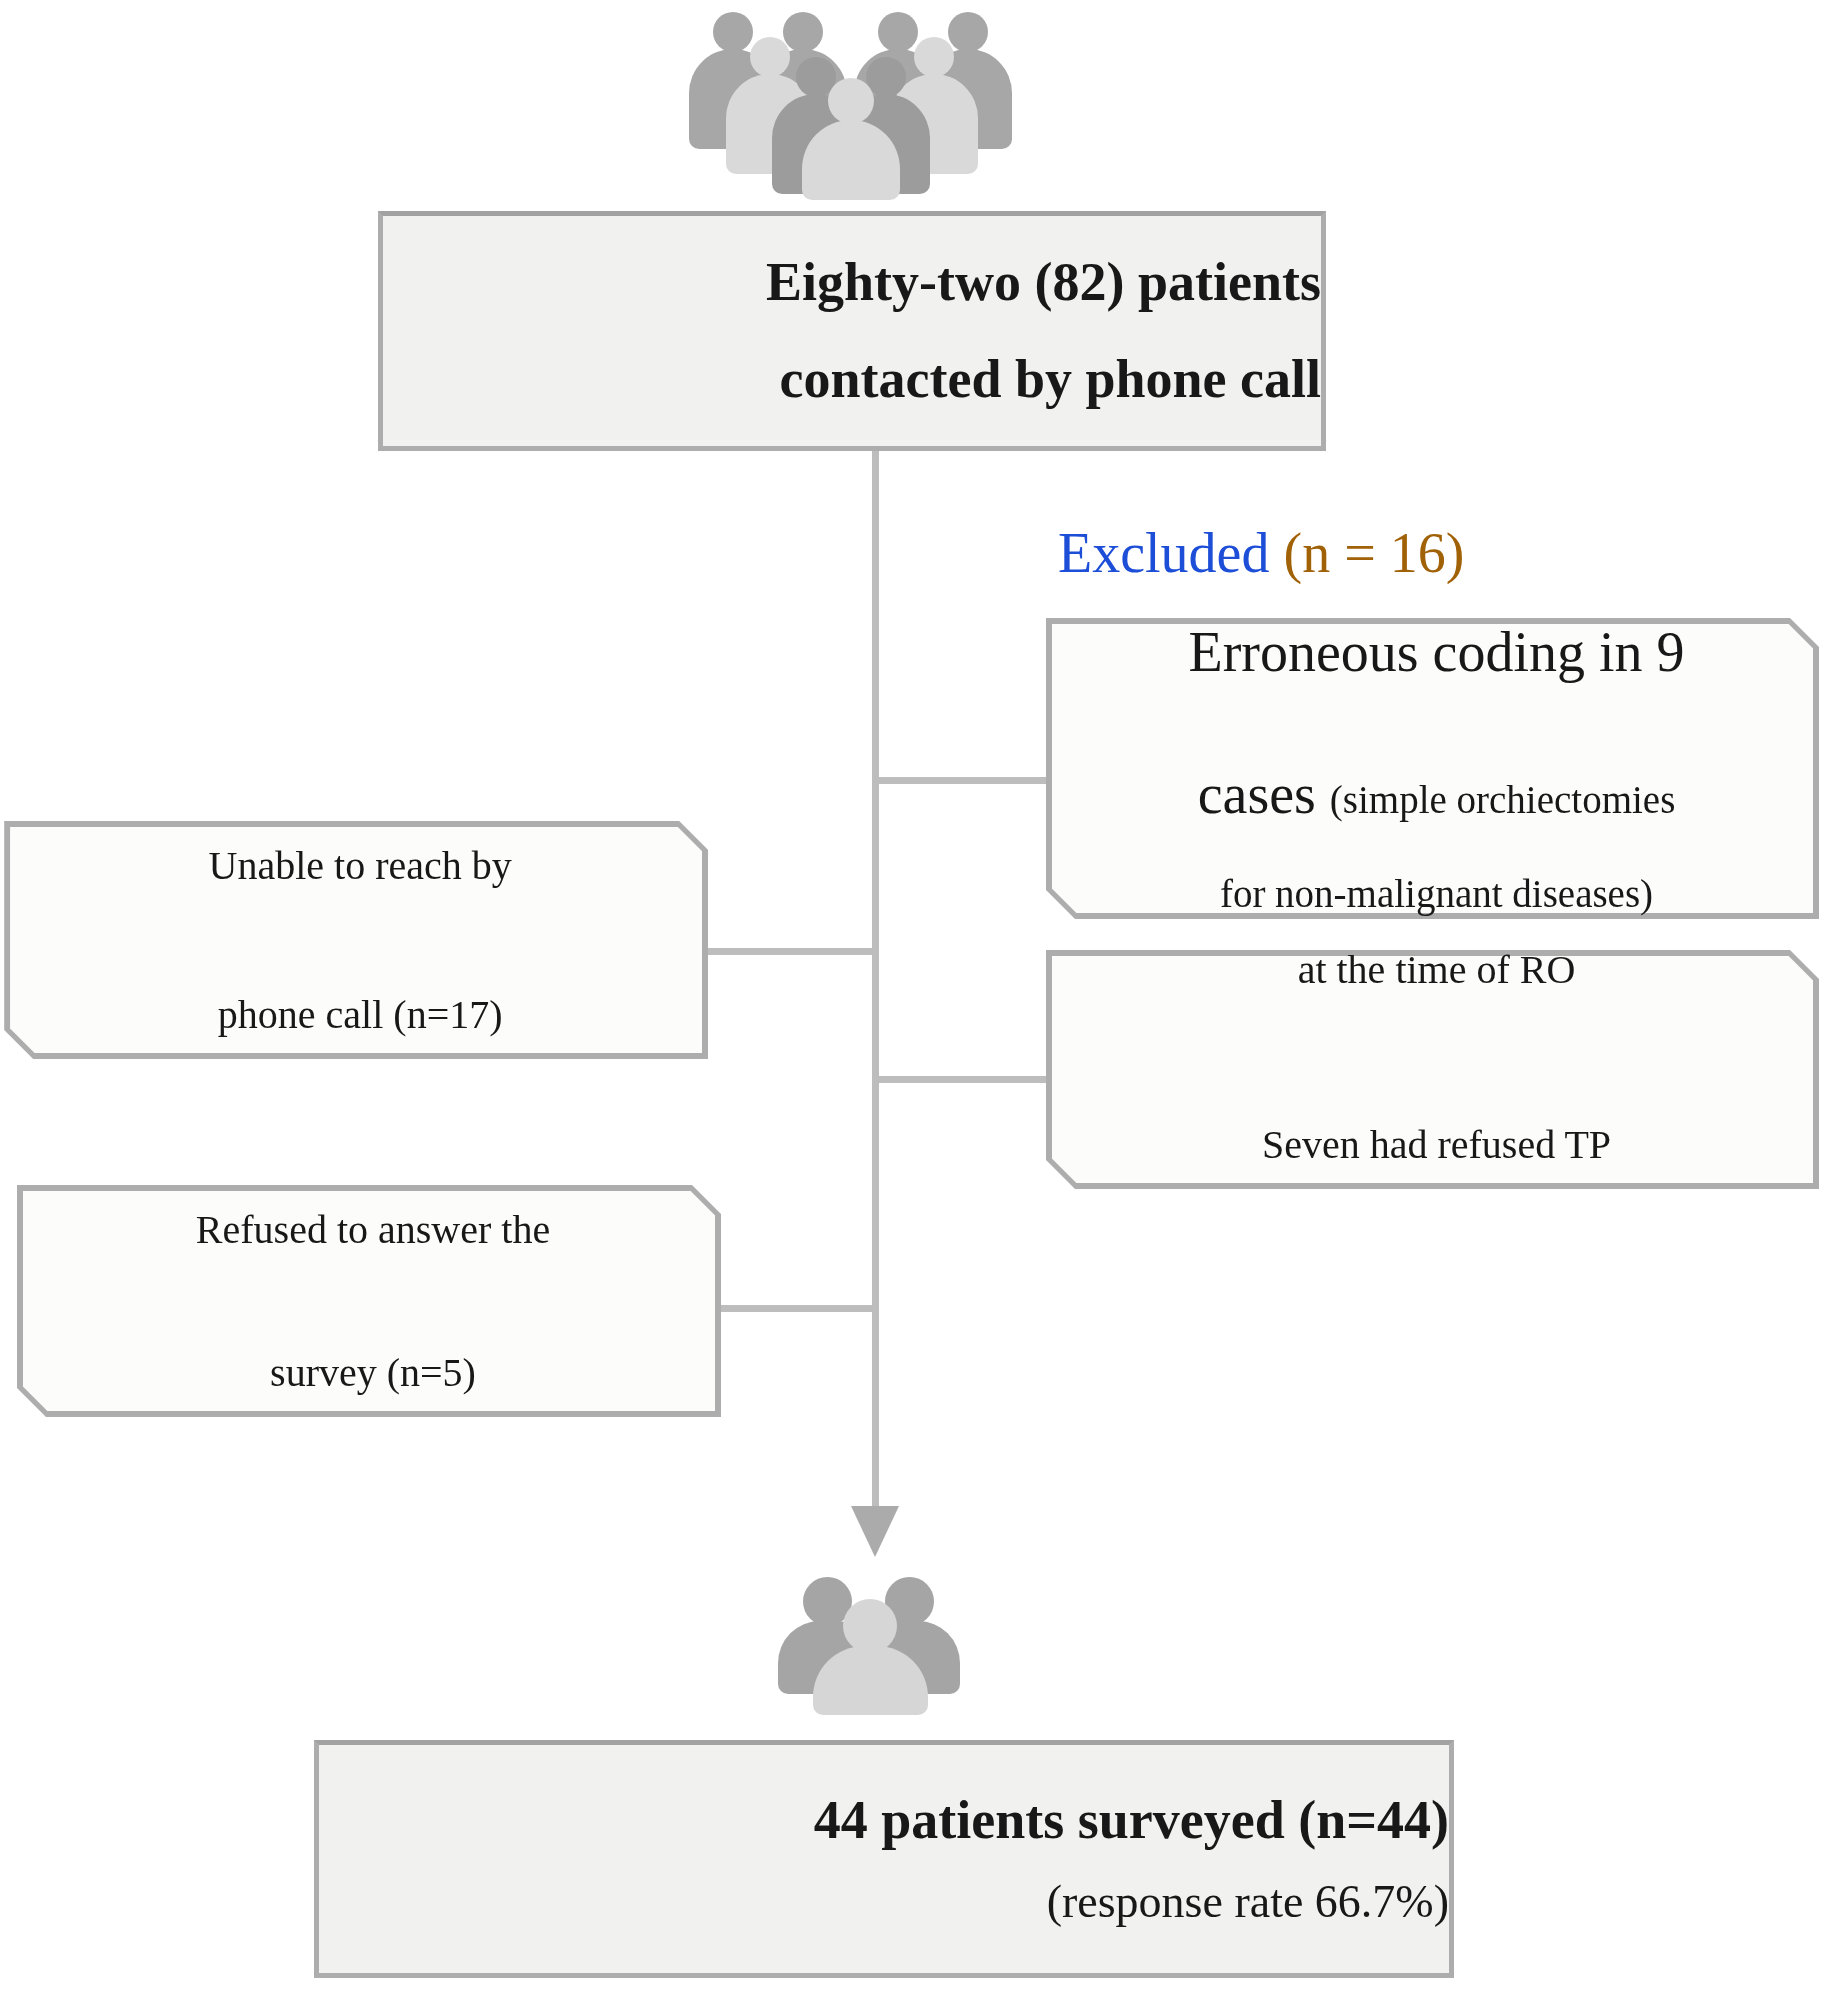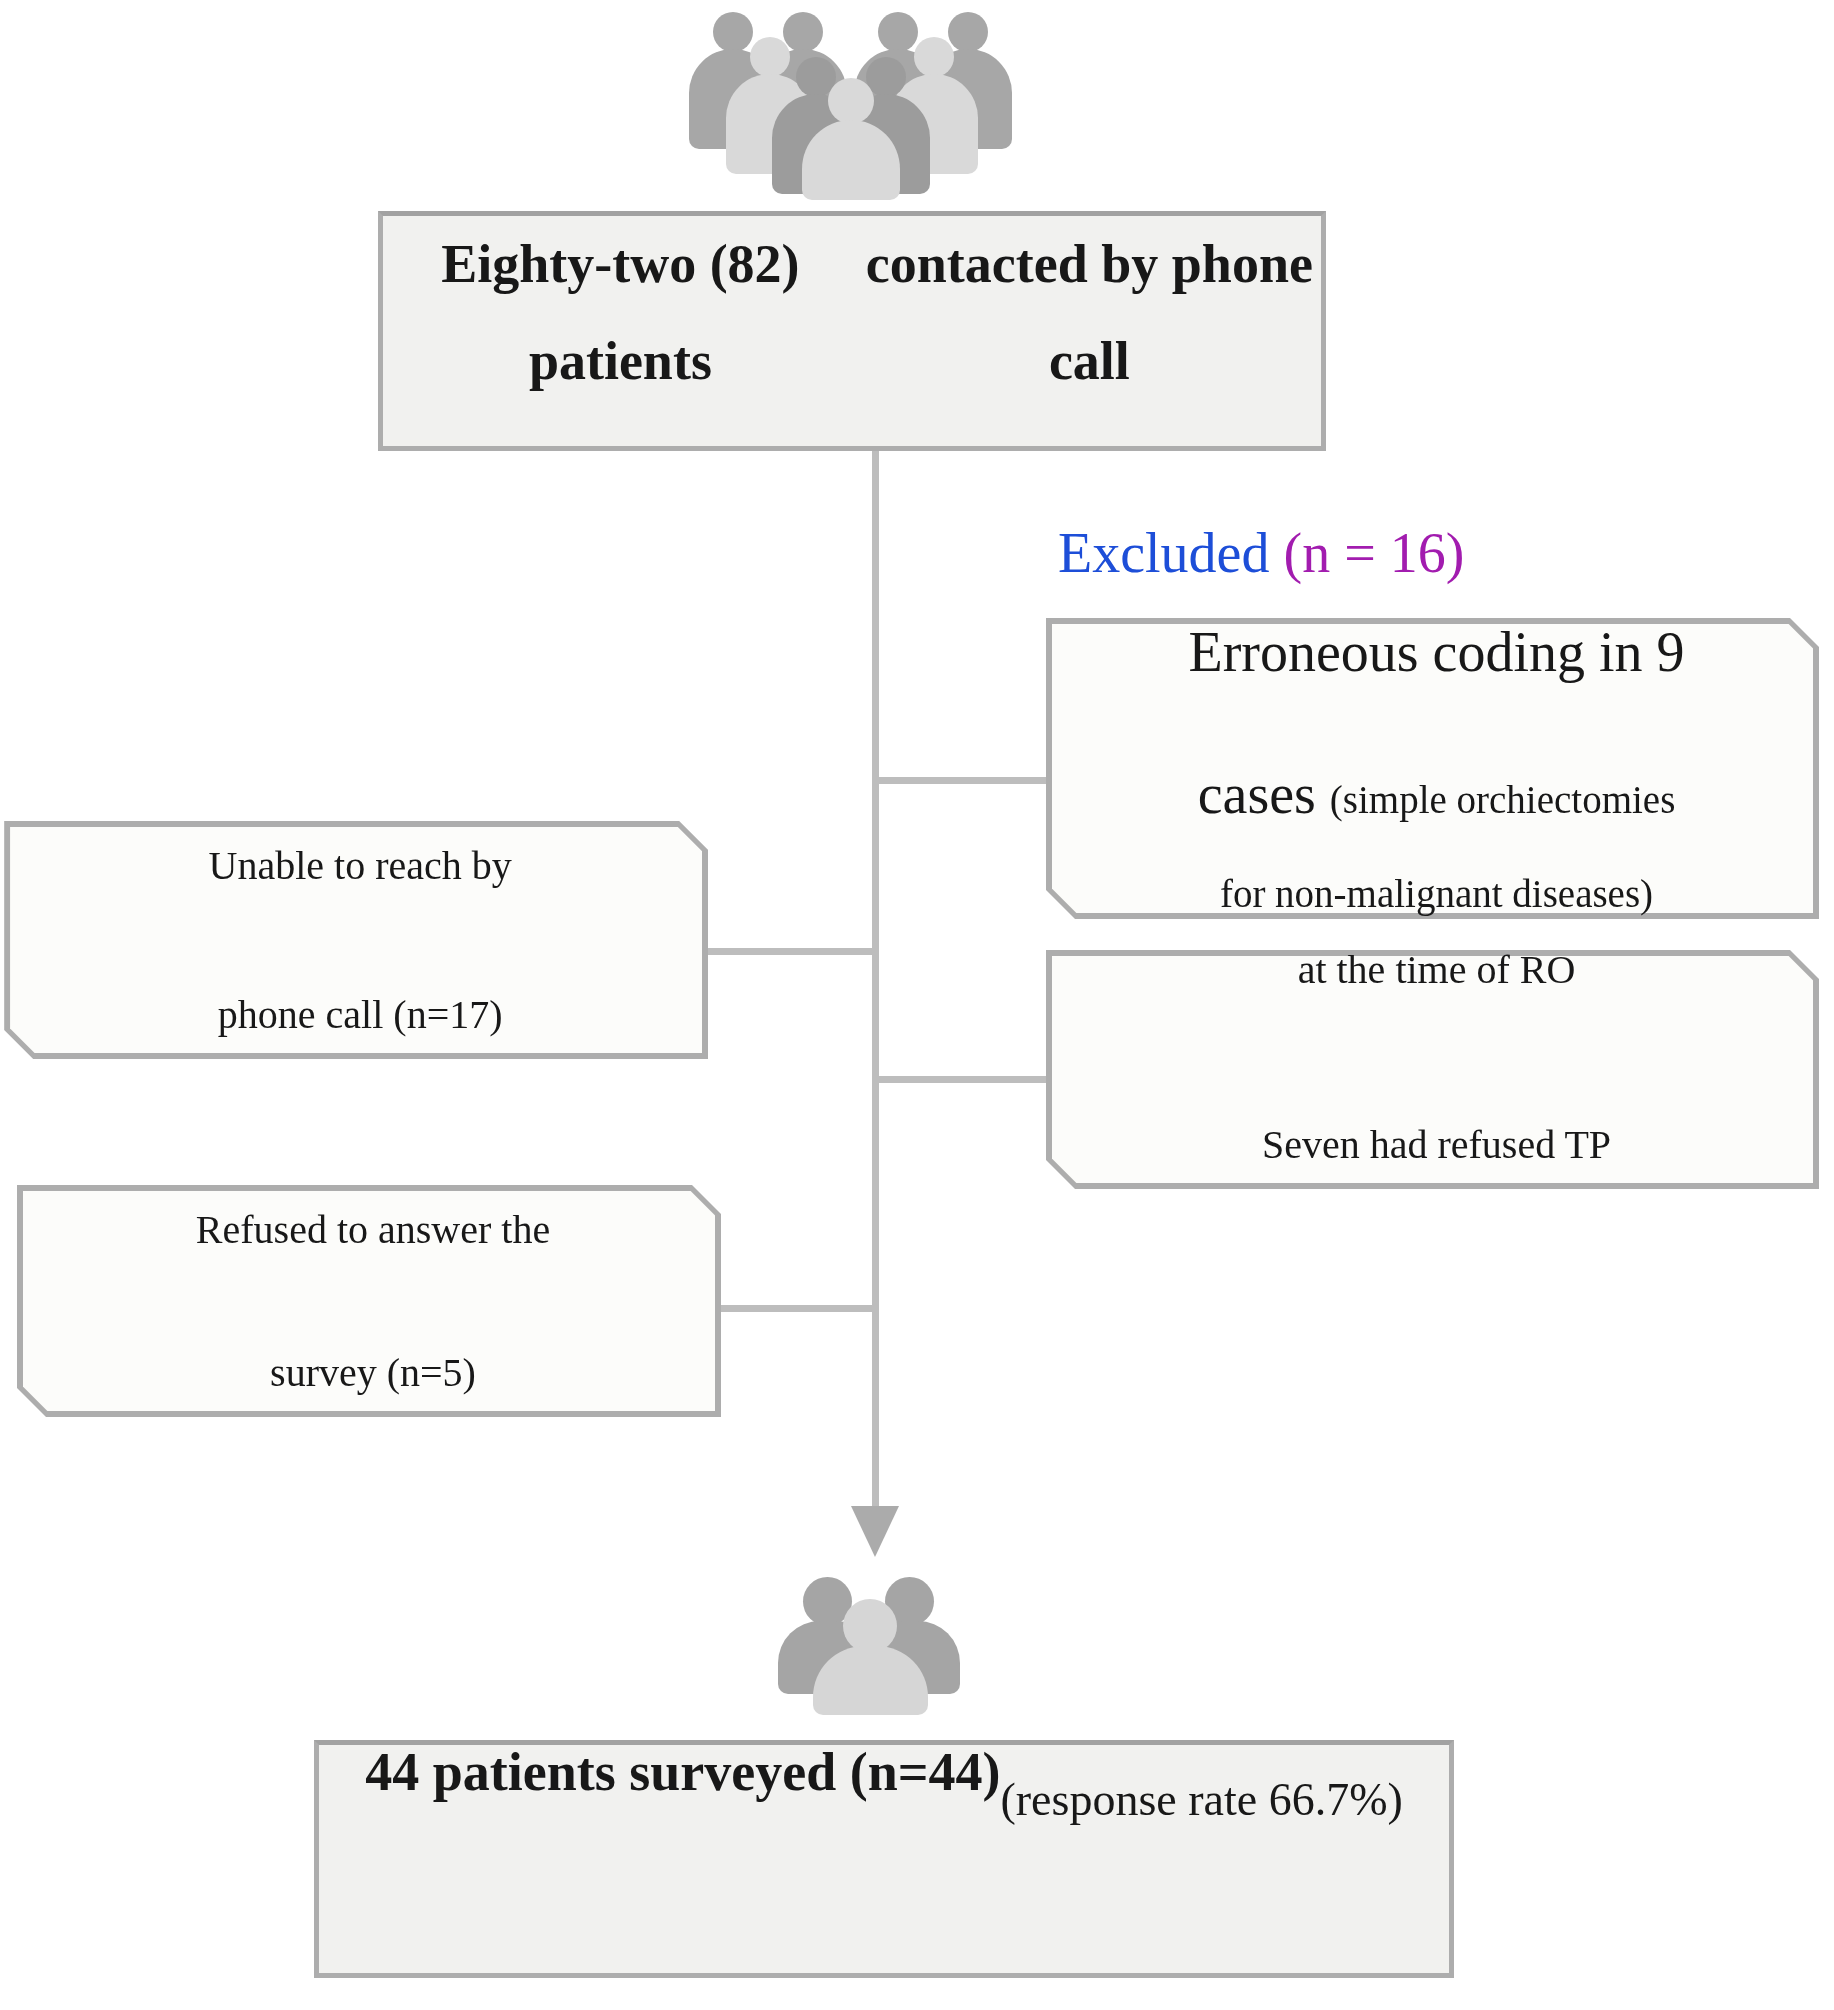--- a/index.html
+++ b/index.html
@@ -10,21 +10,21 @@
     font-family:"Liberation Serif","DejaVu Serif",serif;
     color:#181818;
     overflow:hidden;
   }
   
   .rectbox{
     position:absolute;box-sizing:border-box;
     background:#f1f1ef;
     border:5.9px solid #adadad;
     border-top-color:#a2a2a2;
-    display:flex;align-items:flex-start;justify-content:center;
+    display:flex;flex-direction:column;align-items:flex-end;justify-content:center;
     text-align:center;
   }
   .rectbox .l1{font-weight:bold;font-size:54px;line-height:1.8;}
   .rectbox .l2{font-weight:bold;font-size:54px;line-height:1.8;}
   
   .snip{position:absolute;}
   .snip .outer{
     position:absolute;inset:0;background:#adadad;
     clip-path:polygon(0 0, calc(100% - 29px) 0, 100% 29px, 100% 100%, 29px 100%, 0 calc(100% - 29px));
   }
@@ -50,21 +50,21 @@
     position:absolute;width:0;height:0;
     border-left:24.5px solid transparent;
     border-right:24.5px solid transparent;
     border-top:51px solid #ababab;
   }
   
   .excl{
     position:absolute;font-size:56px;line-height:1;white-space:nowrap;
   }
   .excl .main{color:#1d4ed8;}
-  .excl .n{color:#a21caf;}
+  .excl .n{color:#a16207;}
   
   .person{position:absolute;width:40px;height:40px;}
   .person .ph{position:absolute;left:0;top:0;width:40px;height:40px;border-radius:50%;background:var(--c);}
   .person .pb{position:absolute;left:-23.6px;top:37px;width:88px;height:100px;background:var(--c);
               border-radius:44px 44px 10px 10px;}
   .person.p-big{width:46px;height:46px;}
   .person.p-big .ph{width:46px;height:46px;}
   .person.p-big .pb{left:-26px;top:42px;width:98px;height:80px;border-radius:49px 49px 10px 10px;}
   .person.p-bot .ph{width:49px;height:49px;}
   .person.p-bot .pb{left:-25px;top:44px;width:100px;height:73px;border-radius:42px 42px 10px 10px;}

